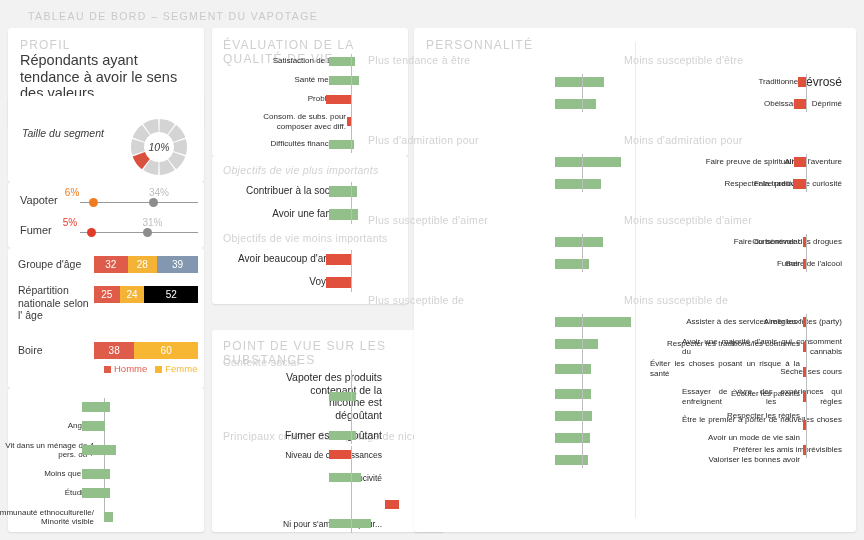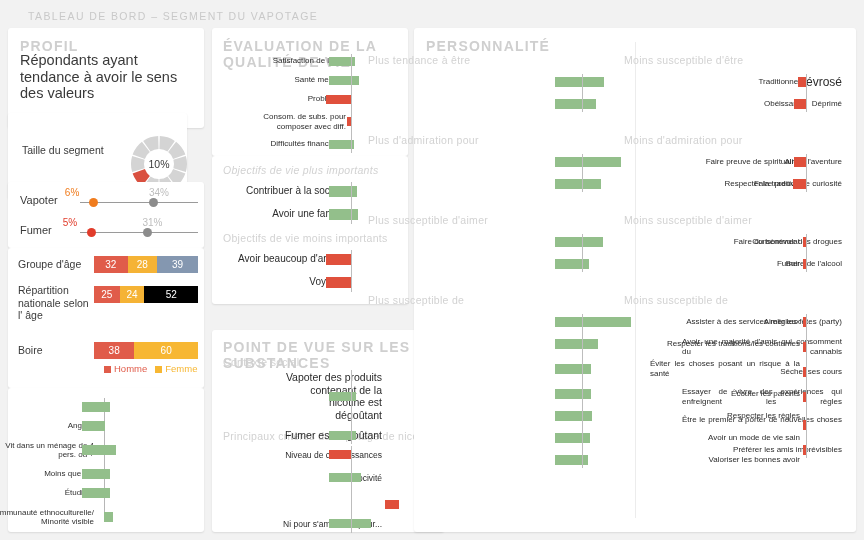--- a/index.html
+++ b/index.html
@@ -12,33 +12,33 @@
   }
   .dash-title {
     position: absolute; left: 28px; top: 10px;
     font-size: 10.5px; letter-spacing: 1.4px; color: #c9c9c9; font-weight: 400;
   }
   .card {
     position: absolute; background: #fff; border-radius: 3px;
     box-shadow: 0 1px 2px rgba(0,0,0,0.10);
   }
   .sect-title {
-    font-size: 14px; letter-spacing: 1.2px; color: #cfcfcf; font-weight: 700;
+    font-size: 12px; letter-spacing: 1.2px; color: #cfcfcf; font-weight: 400;
   }
   .grp-title {
     font-size: 10.5px; color: #d2d2d2; font-weight: 400; letter-spacing: .3px;
   }
   
   #profil { left: 8px; top: 28px; width: 196px; height: 100px; }
   #profil .lbl { position: absolute; left: 12px; top: 10px; }
   #profil .headline {
     position: absolute; left: 12px; top: 24px; width: 176px;
     font-size: 14.5px; color: #3a3a3a; line-height: 16.5px;
   }
-  #segsize { left: 8px; top: 113px; width: 179px; height: 86px; }
+  #segsize { left: 8px; top: 96px; width: 196px; height: 86px; font-style: italic; }
   .seg-label { position:absolute; left:14px; top:31px; font-size:10.5px; color:#3a3a3a; line-height:13px;}
   .donut { position:absolute; left:120px; top:20px; }
   .donut-ctr { position:absolute; left:120px; top:20px; width:62px; height:62px;
      display:flex; align-items:center; justify-content:center;
      font-size:10.5px; color:#3a3a3a; }
   
   #dots { left: 8px; top: 182px; width: 196px; height: 66px; }
   .dotrow { position: absolute; left: 0; width: 196px; height: 30px; }
   .dotrow .name { position: absolute; left: 12px; top: 8px; font-size: 11px; color: #3a3a3a; }
   .dotline { position:absolute; left: 72px; top: 16px; height:1.3px; background:#9a9a9a; width:118px;}

